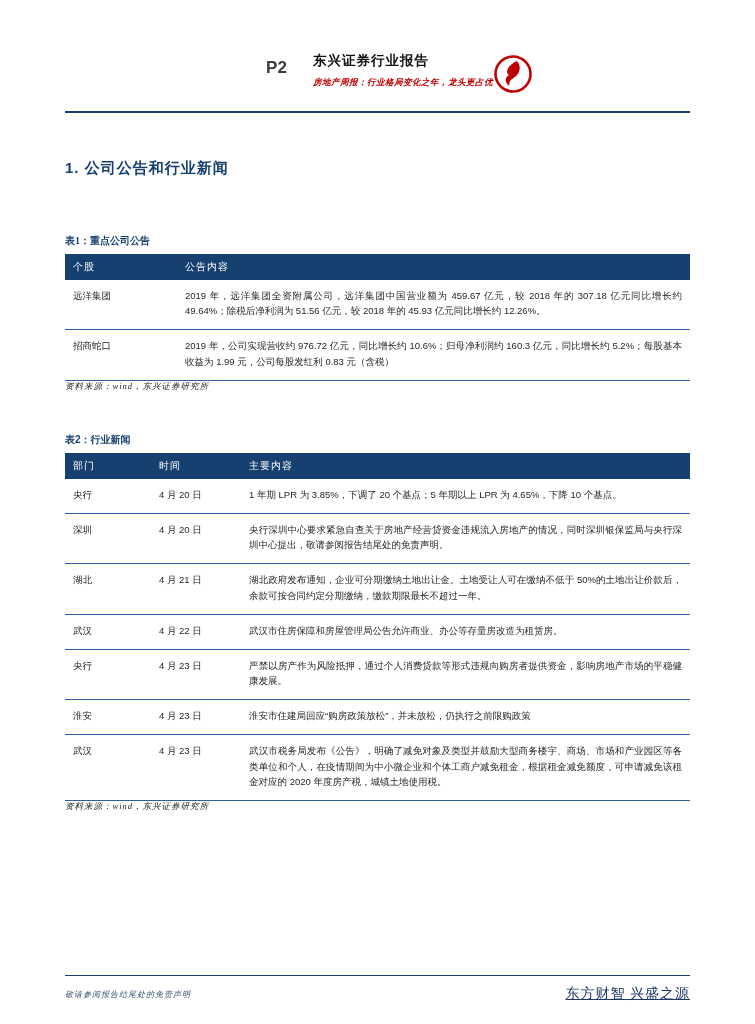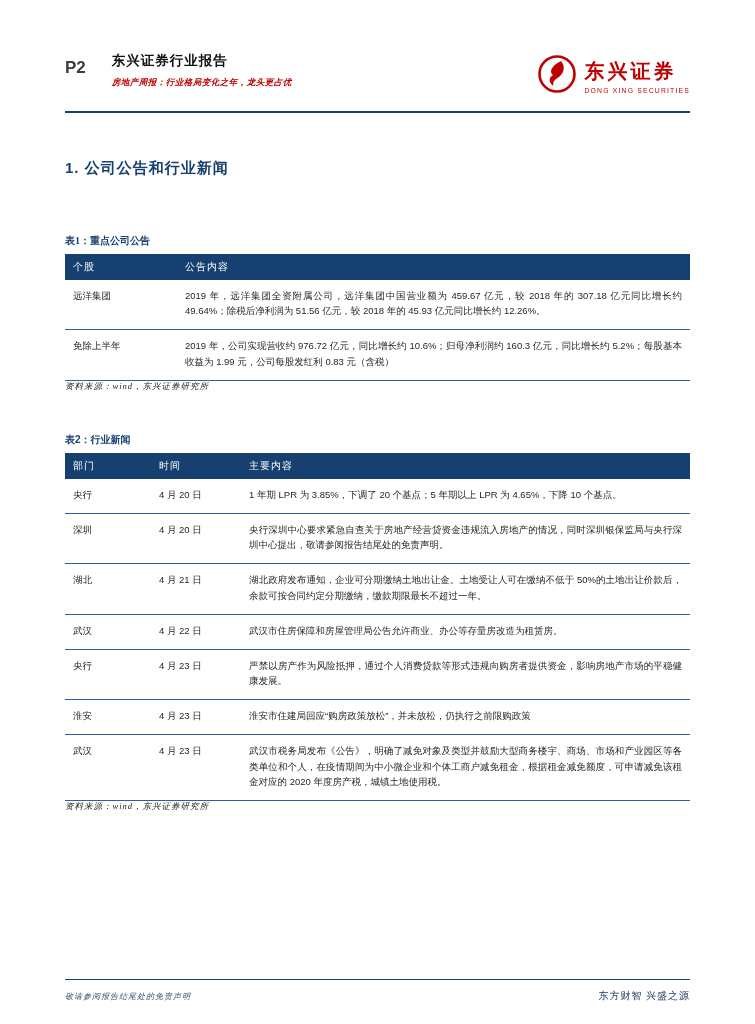--- a/index.html
+++ b/index.html
@@ -8,21 +8,21 @@
     --red:#c00000;
     --ink:#262626;
   }
   *{box-sizing:border-box;}
   body{margin:0;background:#e8e8e8;font-family:"Liberation Sans",sans-serif;}
   .page{
     width:755px;height:1024px;background:#fff;margin:0 auto;position:relative;
     padding:52px 65px 0 65px;
   }
   
-  .header{display:flex;justify-content:space-between;align-items:flex-start;}
+  .header{display:flex;justify-content:center;align-items:flex-start;margin-left:44px;}
   .header-left{display:flex;gap:26px;}
   .page-num{font-size:17px;font-weight:bold;color:#3d3d3d;margin-top:6px;}
   .report-title{font-size:13.5px;font-weight:bold;color:#111;letter-spacing:1px;}
   .report-subtitle{margin-top:7px;font-size:8.5px;font-weight:bold;font-style:italic;color:var(--red);letter-spacing:0.5px;}
   .logo{display:flex;align-items:center;gap:7px;margin-top:2px;}
   .logo-txt{display:flex;flex-direction:column;}
   .logo-cn{font-size:20px;font-weight:bold;color:var(--red);letter-spacing:3px;font-family:"Liberation Serif",serif;}
   .logo-en{font-size:6.8px;color:var(--red);letter-spacing:1.2px;margin-top:2px;}
   .header-rule{height:2px;background:var(--navy);margin-top:13px;}
   
@@ -42,21 +42,21 @@
   }
   td.key-cell{text-align:left;}
   .source-note{font-size:8.5px;font-style:italic;color:#222;font-family:"Liberation Serif",serif;letter-spacing:1px;}
   
   .footer{
     position:absolute;left:65px;right:65px;bottom:21px;
     border-top:1px solid var(--navy);padding-top:9px;
     display:flex;justify-content:space-between;align-items:center;
   }
   .footer-disclaimer{font-size:8px;font-style:italic;color:#374f73;font-family:"Liberation Serif",serif;letter-spacing:1px;}
-  .footer-slogan{font-size:10px;color:#1f3864;font-family:"Liberation Serif",serif;letter-spacing:1px;}
+  .footer-slogan{font-size:14px;color:#1f3864;font-family:"Liberation Serif",serif;letter-spacing:1px;text-decoration:underline;}
 </style>
 </head>
 <body>
 
 <div class="page">
 
   <div class="header">
     <div class="header-left">
       <div class="page-num">P2</div>
       <div>
@@ -64,24 +64,20 @@
         <div class="report-subtitle">房地产周报：行业格局变化之年，龙头更占优</div>
       </div>
     </div>
     <div class="logo">
       <span>
         <svg width="40" height="40" viewBox="0 0 40 40">
           <circle cx="20" cy="20" r="17.5" fill="none" stroke="#c00000" stroke-width="2.6"></circle>
           <path d="M24 7 C15 11 11.5 18 16 21 C11 24 12 29 16.5 32 C15.5 28 17.5 26 20.5 24 C27.5 20 28.5 12 24 7 Z" fill="#c00000"></path>
         </svg>
       </span>
-      <div class="logo-txt">
-        <span class="logo-cn">东兴证券</span>
-        <span class="logo-en">DONG XING SECURITIES</span>
-      </div>
     </div>
   </div>
   <div class="header-rule"></div>
 
   <div class="section-title">1.  公司公告和行业新闻</div>
 
   <div class="table-caption cap1">表1：重点公司公告</div>
   <table class="data-table">
     <colgroup>
         <col style="width:112px">
@@ -92,21 +88,21 @@
         <th>个股</th>
         <th>公告内容</th>
       </tr>
     </thead>
     <tbody>
       <tr>
         <td class="key-cell">远洋集团</td>
         <td>2019 年，远洋集团全资附属公司，远洋集团中国营业额为 459.67 亿元，较 2018 年的 307.18 亿元同比增长约 49.64%；除税后净利润为 51.56 亿元，较 2018 年的 45.93 亿元同比增长约 12.26%。</td>
       </tr>
       <tr>
-        <td class="key-cell">免除上半年</td>
+        <td class="key-cell">招商蛇口</td>
         <td>2019 年，公司实现营收约 976.72 亿元，同比增长约 10.6%；归母净利润约 160.3 亿元，同比增长约 5.2%；每股基本收益为 1.99 元，公司每股发红利 0.83 元（含税）</td>
       </tr>
     </tbody>
   </table>
   <div class="source-note">资料来源：wind，东兴证券研究所</div>
 
   <div class="table-caption cap2">表2：行业新闻</div>
   <table class="data-table">
     <colgroup>
         <col style="width:86px">

